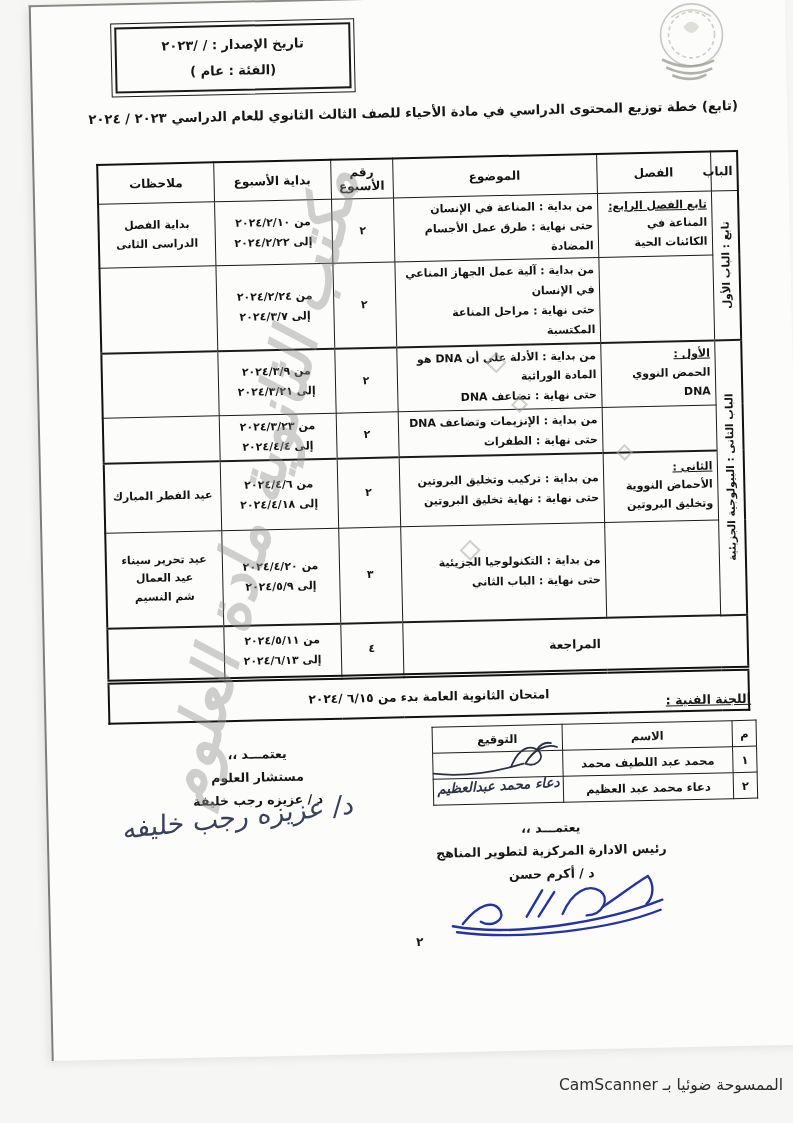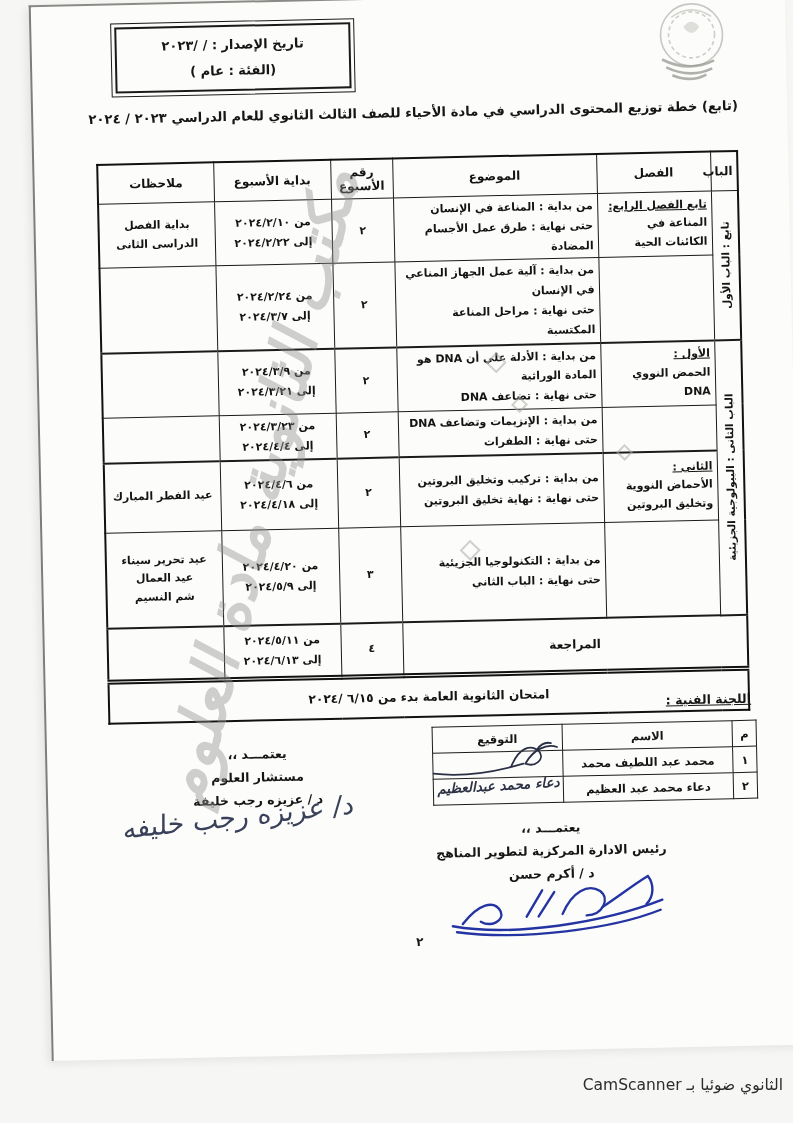--- a/index.html
+++ b/index.html
@@ -290,14 +290,14 @@
           <path d="M84,44 L100,18 M96,44 L112,20"></path>
           <path d="M120,42 C130,20 146,12 158,20 C168,28 160,44 144,44"></path>
           <path d="M160,36 C176,26 192,14 206,6 C212,14 212,26 204,34"></path>
         </g>
       </svg>
     </div>
     <div class="abs page-num">٢</div>
 
   </div>
 
-  <div class="scanner-note">الثانوي ضوئيا بـ CamScanner</div>
+  <div class="scanner-note">الممسوحة ضوئيا بـ CamScanner</div>
 </div>
 
 </body></html>

